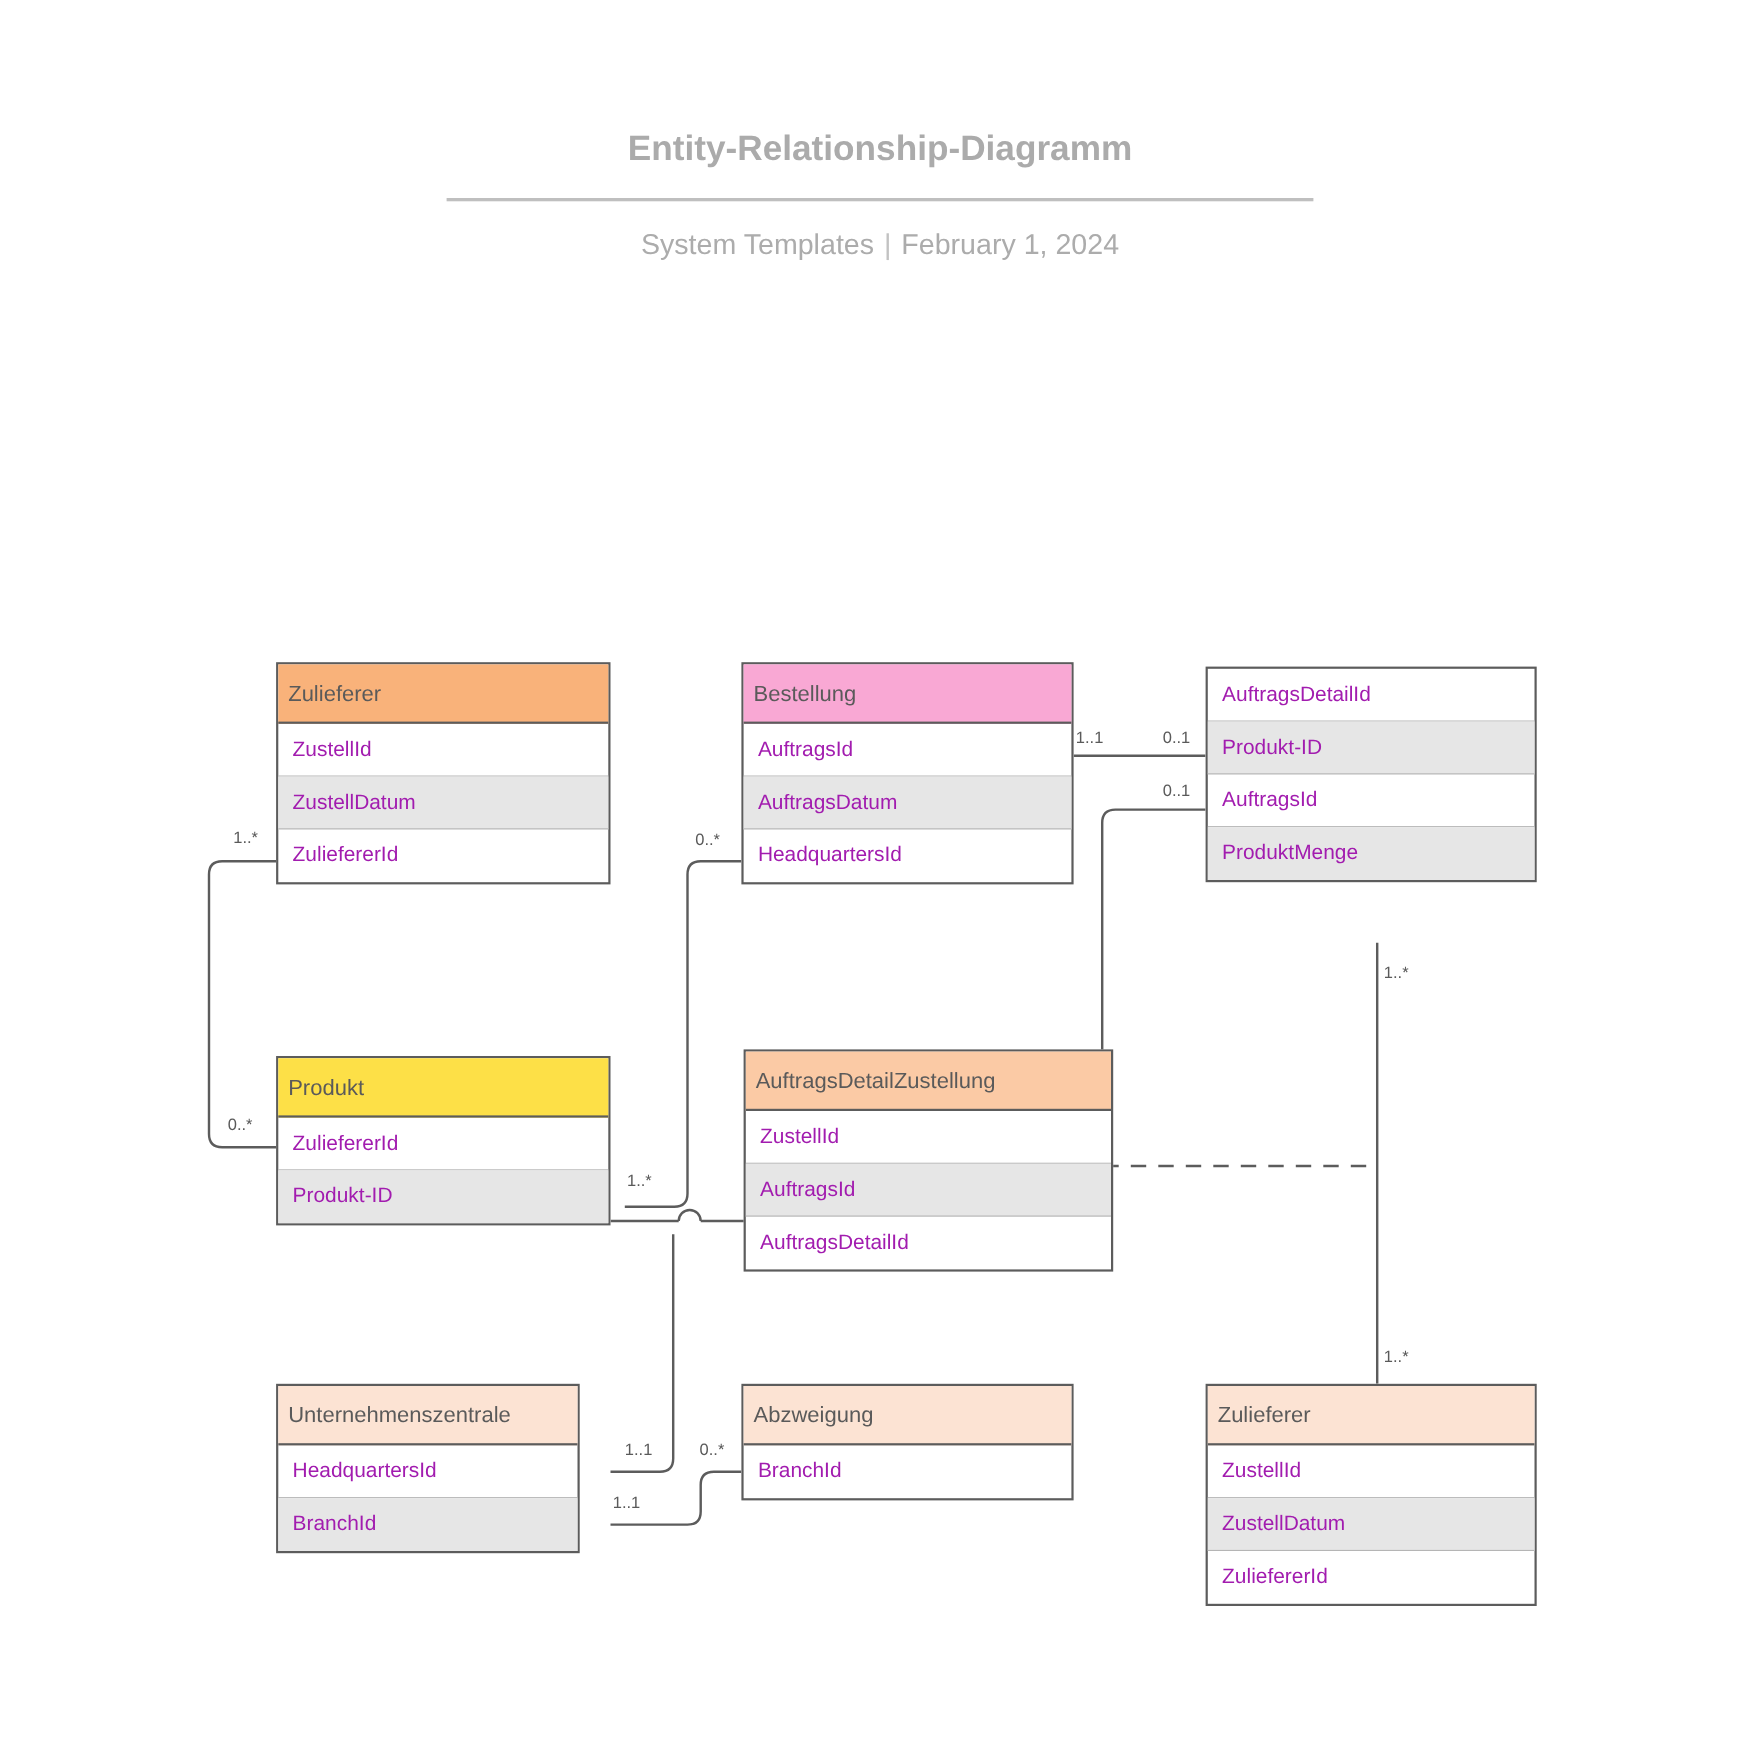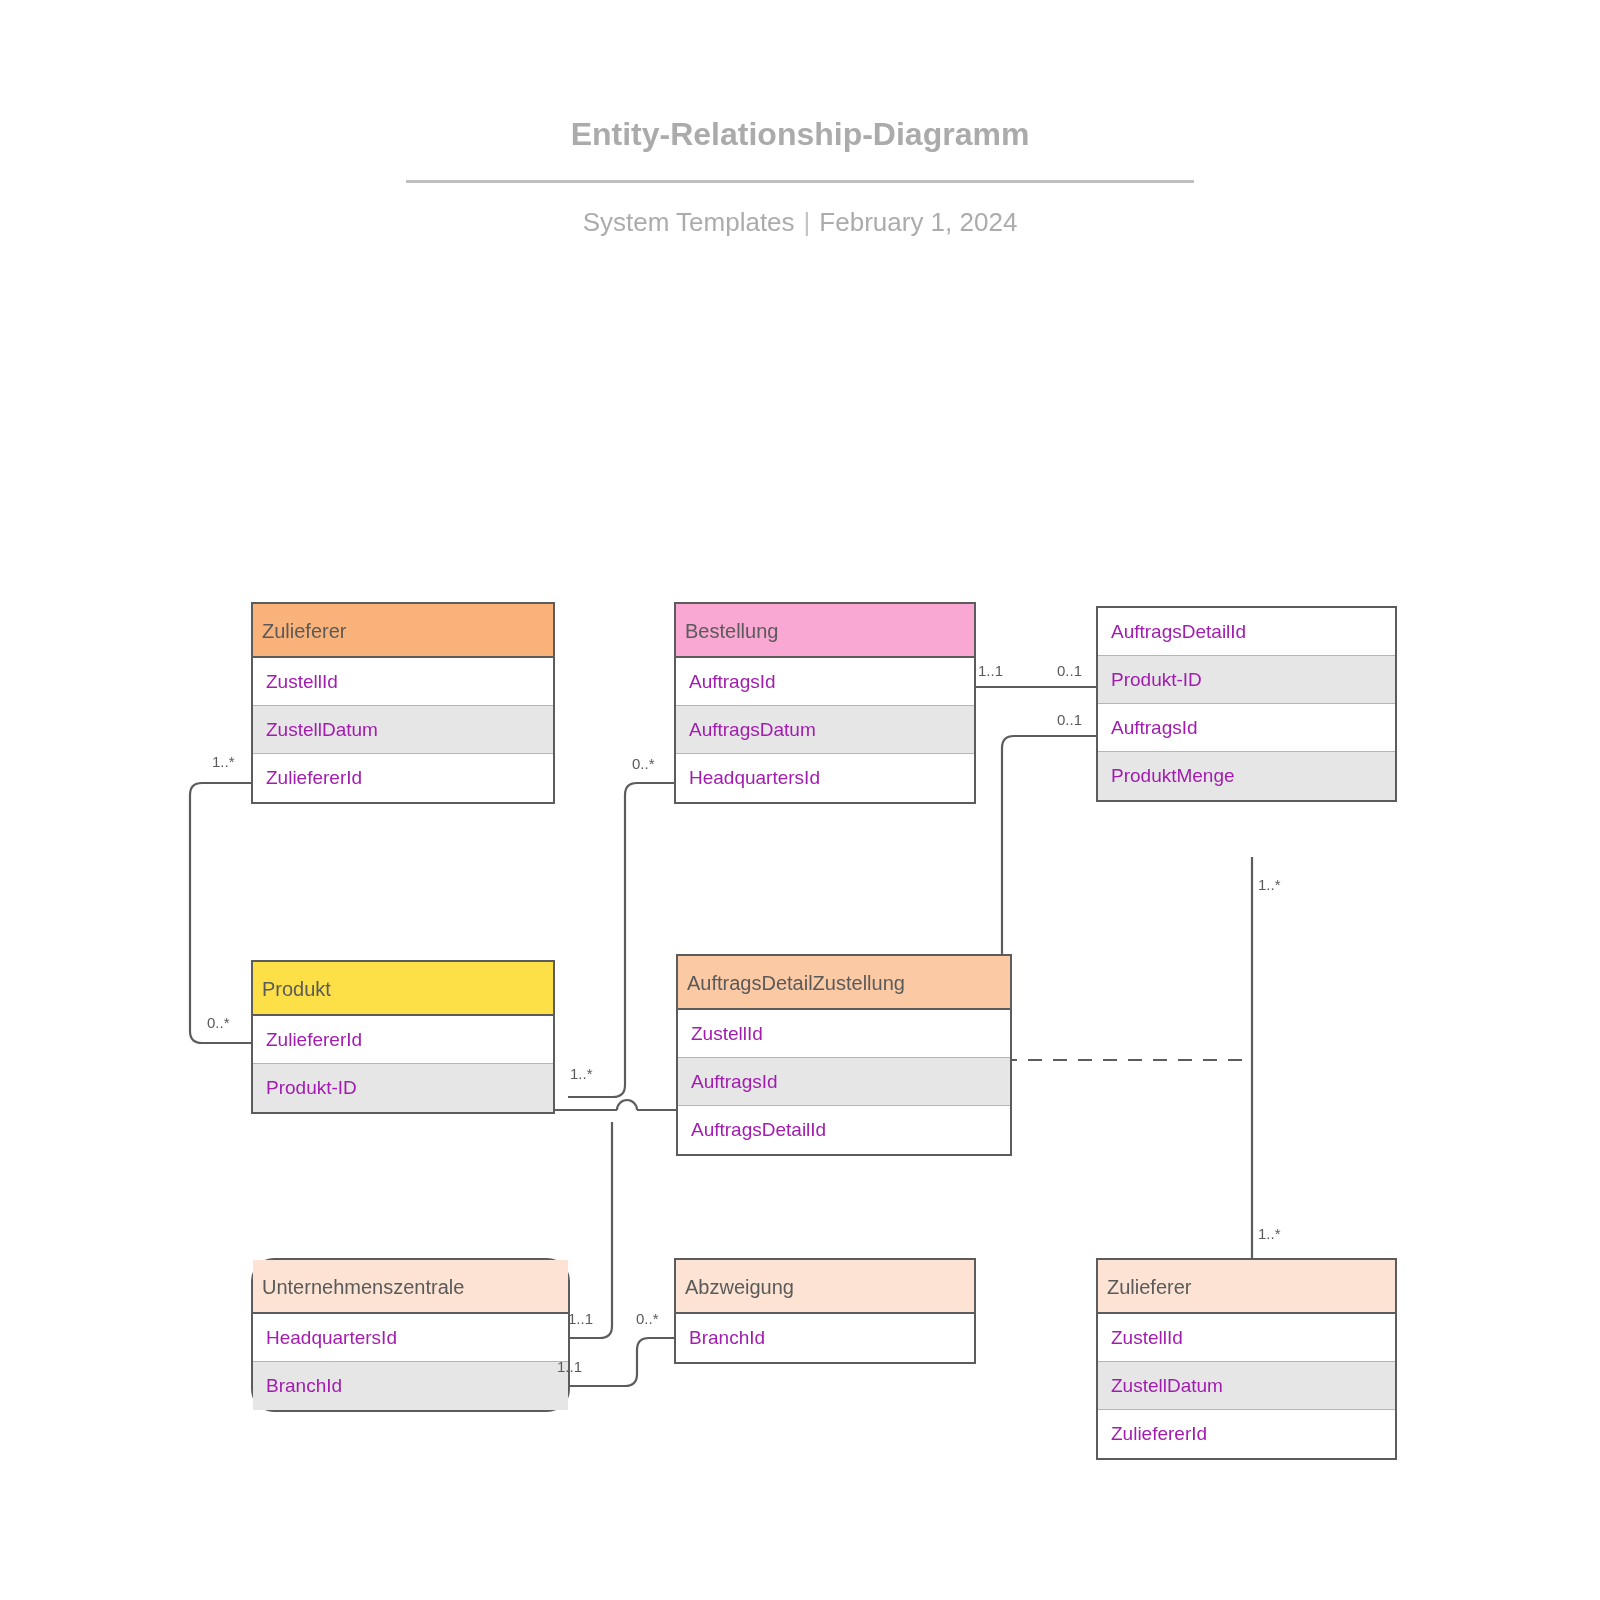--- a/index.html
+++ b/index.html
@@ -154,21 +154,21 @@
       <div class="entity-header" style="background: #fde047;">Produkt</div>
       <div class="entity-row">ZuliefererId</div>
       <div class="entity-row alt last">Produkt-ID</div>
     </div>
     <div class="entity-box" style="left: 676px; top: 954px; width: 336px;">
       <div class="entity-header" style="background: rgb(251, 202, 165);">AuftragsDetailZustellung</div>
       <div class="entity-row">ZustellId</div>
       <div class="entity-row alt">AuftragsId</div>
       <div class="entity-row last">AuftragsDetailId</div>
     </div>
-    <div class="entity-box" style="left: 251px; top: 1258px; width: 319px; border-radius: 23px;">
+    <div class="entity-box" style="left: 251px; top: 1258px; width: 276px;">
       <div class="entity-header" style="background: rgb(252, 227, 211);">Unternehmenszentrale</div>
       <div class="entity-row">HeadquartersId</div>
       <div class="entity-row alt last">BranchId</div>
     </div>
     <div class="entity-box" style="left: 674px; top: 1258px; width: 302px;">
       <div class="entity-header" style="background: rgb(252, 227, 211);">Abzweigung</div>
       <div class="entity-row last">BranchId</div>
     </div>
     <div class="entity-box" style="left: 1096px; top: 1258px; width: 301px;">
       <div class="entity-header" style="background: rgb(252, 227, 211);">Zulieferer</div>

